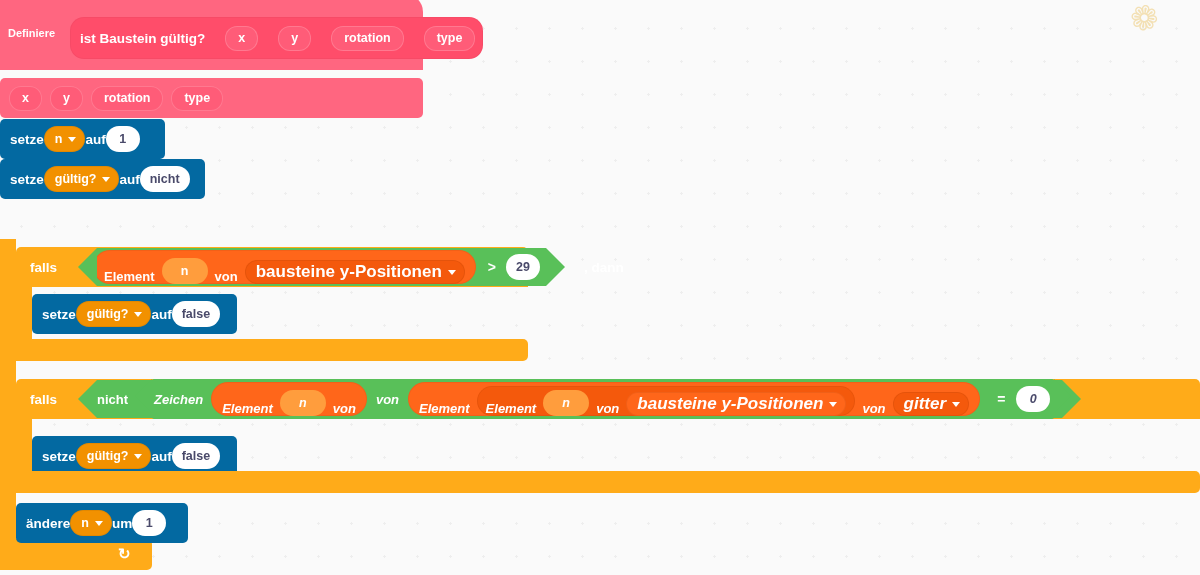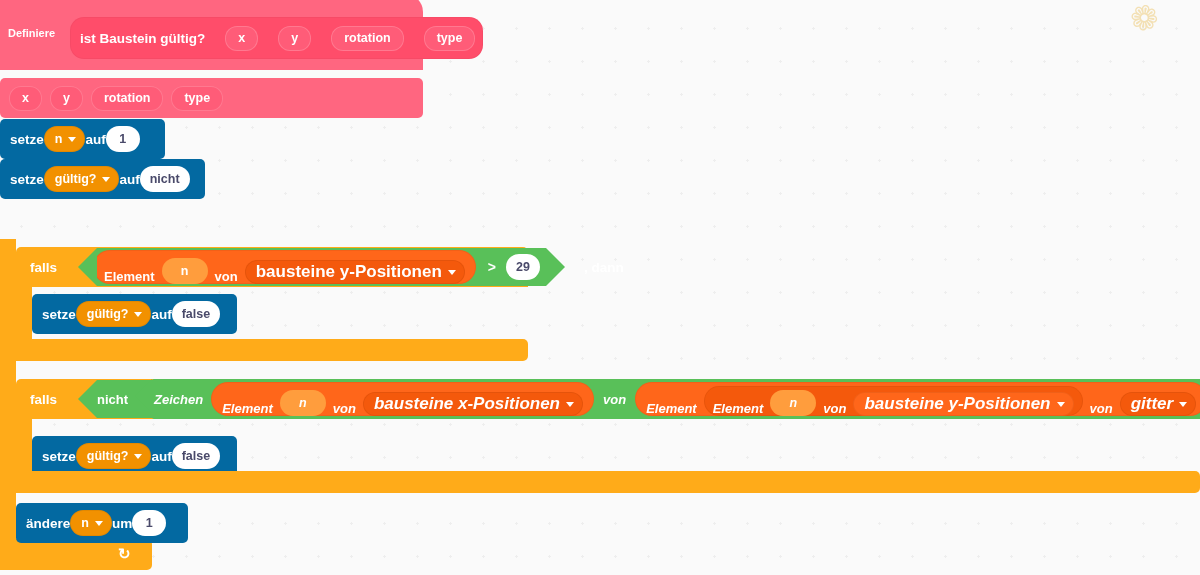--- a/index.html
+++ b/index.html
@@ -224,24 +224,20 @@
       <div class="bool-inner" style="margin-left:8px;padding:0 4px 0 0;">
         <i class="hexL-in"></i>
         <i class="hexR-in"></i>
 
         <span style="margin:0 8px 0 2px;">Zeichen</span>
 
         <div class="reporter">
           <span>Element</span>
           <span class="var-pill">n</span>
           <span>von</span>
-          <span class="dropdown">
-            <span>bausteine x-Positionen</span>
-            <i class="caret"></i>
-          </span>
         </div>
 
         <span style="margin:0 9px;">von</span>
 
         <div class="reporter">
           <span>Element</span>
 
           <div class="reporter" style="background:#F4590C;height:30px;padding:0 9px;">
             <span>Element</span>
             <span class="var-pill">n</span>

